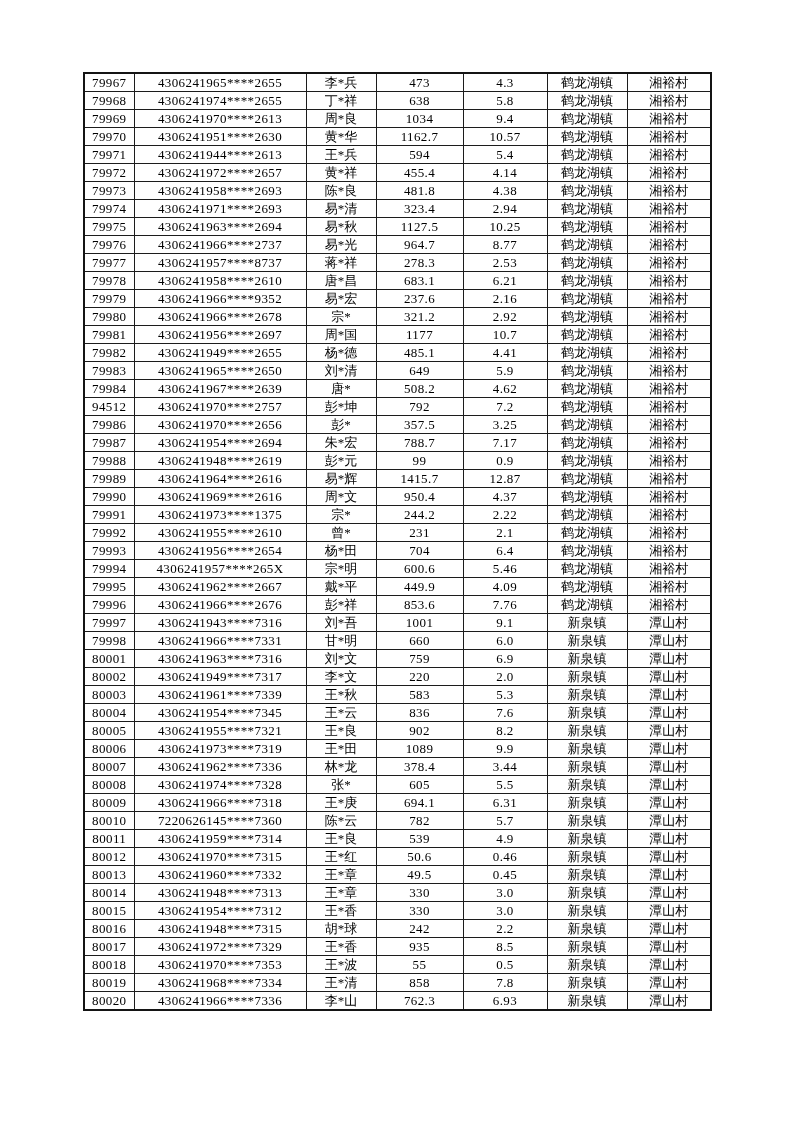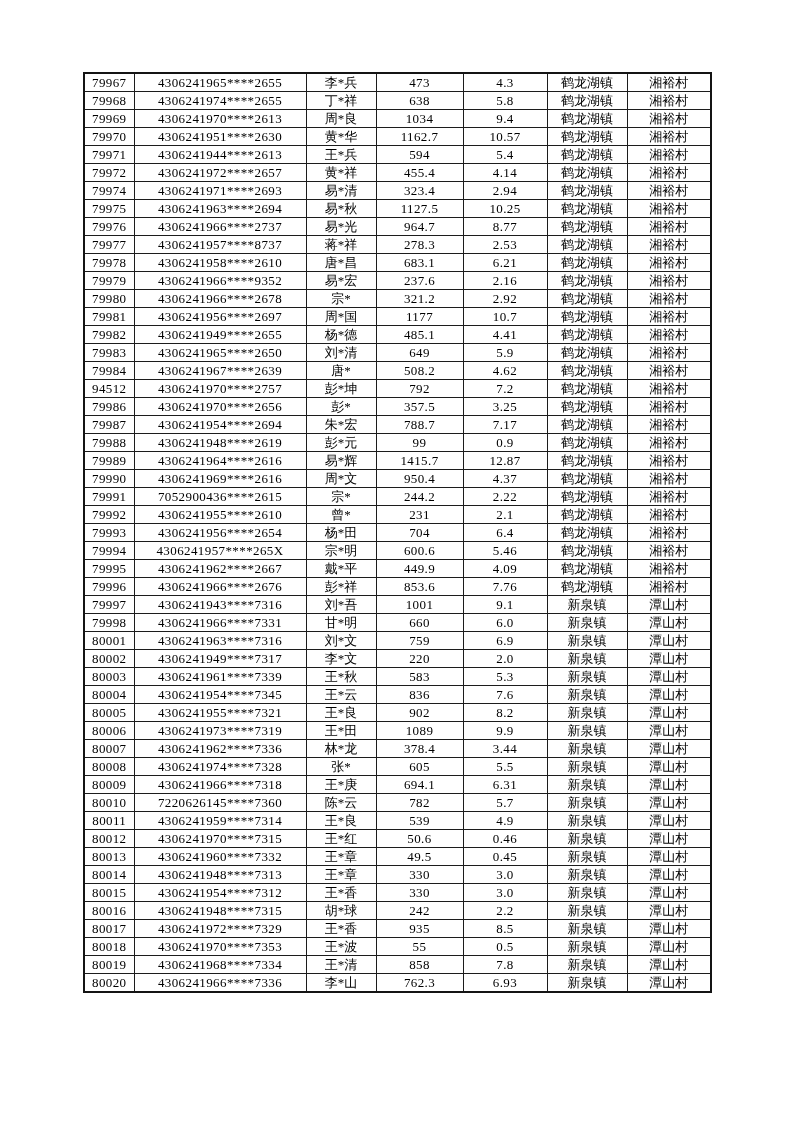--- a/index.html
+++ b/index.html
@@ -112,20 +112,29 @@
         <tr>
           <td class="cell-serial">79972</td>
           <td class="cell-masked-id">4306241972****2657</td>
           <td class="cell-name">黄*祥</td>
           <td class="cell-amount">455.4</td>
           <td class="cell-area">4.14</td>
           <td class="cell-town">鹤龙湖镇</td>
           <td class="cell-village">湘裕村</td>
         </tr>
         <tr>
+          <td class="cell-serial">79973</td>
+          <td class="cell-masked-id">4306241958****2693</td>
+          <td class="cell-name">陈*良</td>
+          <td class="cell-amount">481.8</td>
+          <td class="cell-area">4.38</td>
+          <td class="cell-town">鹤龙湖镇</td>
+          <td class="cell-village">湘裕村</td>
+        </tr>
+        <tr>
           <td class="cell-serial">79974</td>
           <td class="cell-masked-id">4306241971****2693</td>
           <td class="cell-name">易*清</td>
           <td class="cell-amount">323.4</td>
           <td class="cell-area">2.94</td>
           <td class="cell-town">鹤龙湖镇</td>
           <td class="cell-village">湘裕村</td>
         </tr>
         <tr>
           <td class="cell-serial">79975</td>
@@ -266,21 +275,21 @@
           <td class="cell-serial">79990</td>
           <td class="cell-masked-id">4306241969****2616</td>
           <td class="cell-name">周*文</td>
           <td class="cell-amount">950.4</td>
           <td class="cell-area">4.37</td>
           <td class="cell-town">鹤龙湖镇</td>
           <td class="cell-village">湘裕村</td>
         </tr>
         <tr>
           <td class="cell-serial">79991</td>
-          <td class="cell-masked-id">7052900436****2615</td>
+          <td class="cell-masked-id">4306241973****1375</td>
           <td class="cell-name">宗*</td>
           <td class="cell-amount">244.2</td>
           <td class="cell-area">2.22</td>
           <td class="cell-town">鹤龙湖镇</td>
           <td class="cell-village">湘裕村</td>
         </tr>
         <tr>
           <td class="cell-serial">79992</td>
           <td class="cell-masked-id">4306241955****2610</td>
           <td class="cell-name">曾*</td>

